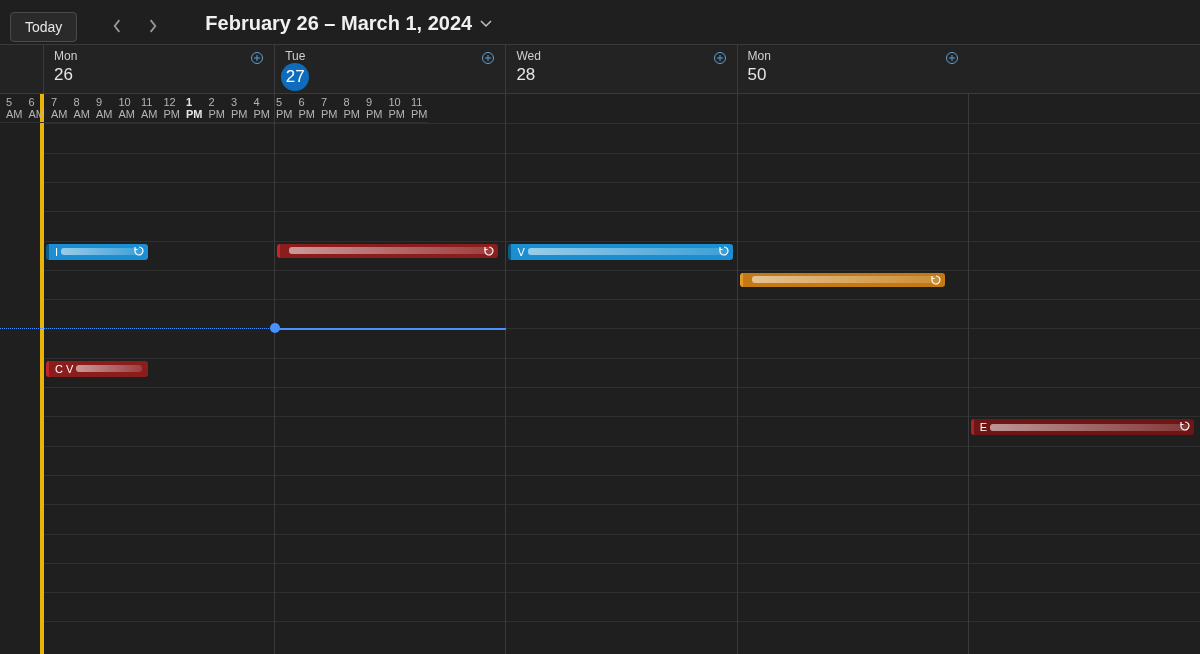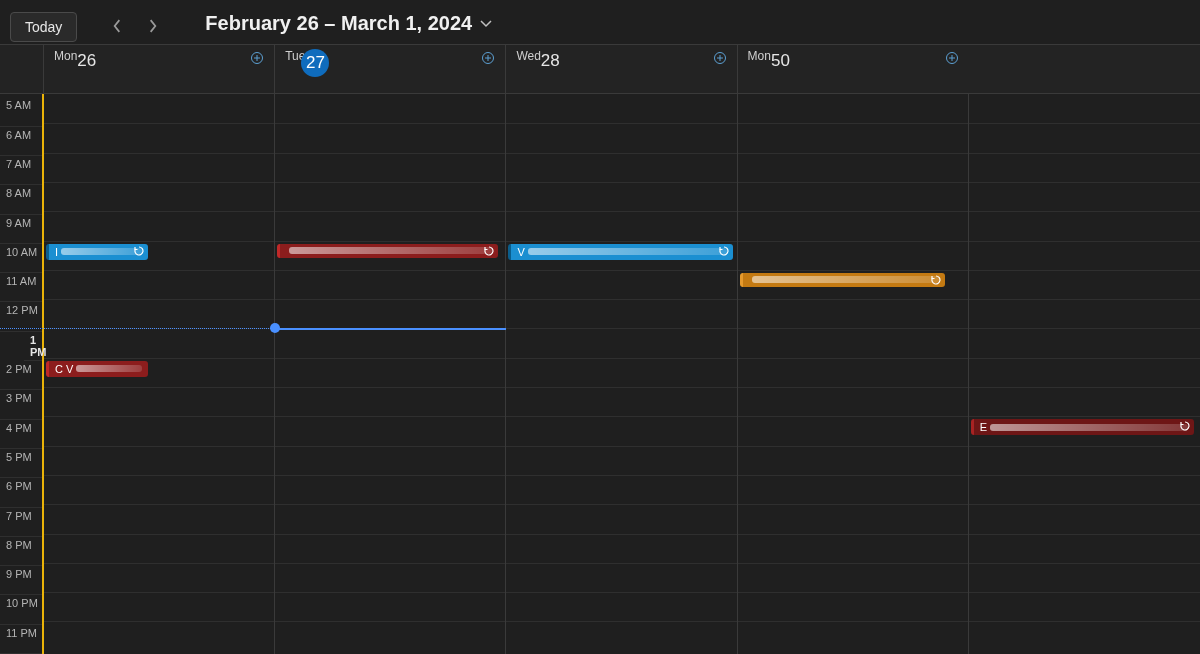--- a/index.html
+++ b/index.html
@@ -51,21 +51,21 @@
     grid-template-columns: 44px repeat(5, 1fr);
     border-top: 1px solid #3a3a3a;
     border-bottom: 1px solid #3a3a3a;
     background: #232323;
     height: 50px;
   }
   .dayheader-gutter { border-right: 1px solid #3a3a3a; }
   .dayheader {
     border-right: 1px solid #3a3a3a;
     padding: 4px 10px 2px 10px;
-    display: flex; flex-direction: row;
+    display: flex; flex-direction: column;
     position: relative;
     cursor: pointer;
   }
   .dayheader:last-child { border-right: none; }
   .dayheader .dow { font-size: 12px; color:#cfcfcf; }
   .dayheader .dnum { font-size: 17px; color:#e6e6e6; margin-top:2px; }
   .dayheader.today .dnum {
     background:#0f6cbd;
     color:#fff;
     width: 28px; height: 28px;
@@ -87,34 +87,33 @@
     height: calc(654px - 44px - 50px);
     overflow: hidden;
   }
   .grid {
     display: grid;
     grid-template-columns: 44px repeat(5, 1fr);
     position: relative;
     height: 100%;
   }
   .time-gutter {
-    display:flex; flex-direction:column;
-    border-right:2px solid #eab308;
-    justify-content:flex-end;
+    display:flex; 
+    border-right:4px solid #eab308;
   }
   .time-row {
     height: 29.3px;
     font-size: 11px;
     color:#b5b5b5;
     padding-left:6px;
     padding-top:2px;
     border-bottom:1px solid #2f2f2f;
     position:relative;
   }
-  .time-row.bold { color:#e6e6e6; font-weight:600;margin-left:24px; }
+  .time-row.bold { color:#e6e6e6; font-weight:600; }
   .daycol {
     border-right:1px solid #3a3a3a;
     position:relative;
   }
   .daycol:last-child { border-right:none; }
   .hour-line {
     position:absolute; left:0; right:0;
     border-top:1px solid #2f2f2f;
   }
   

